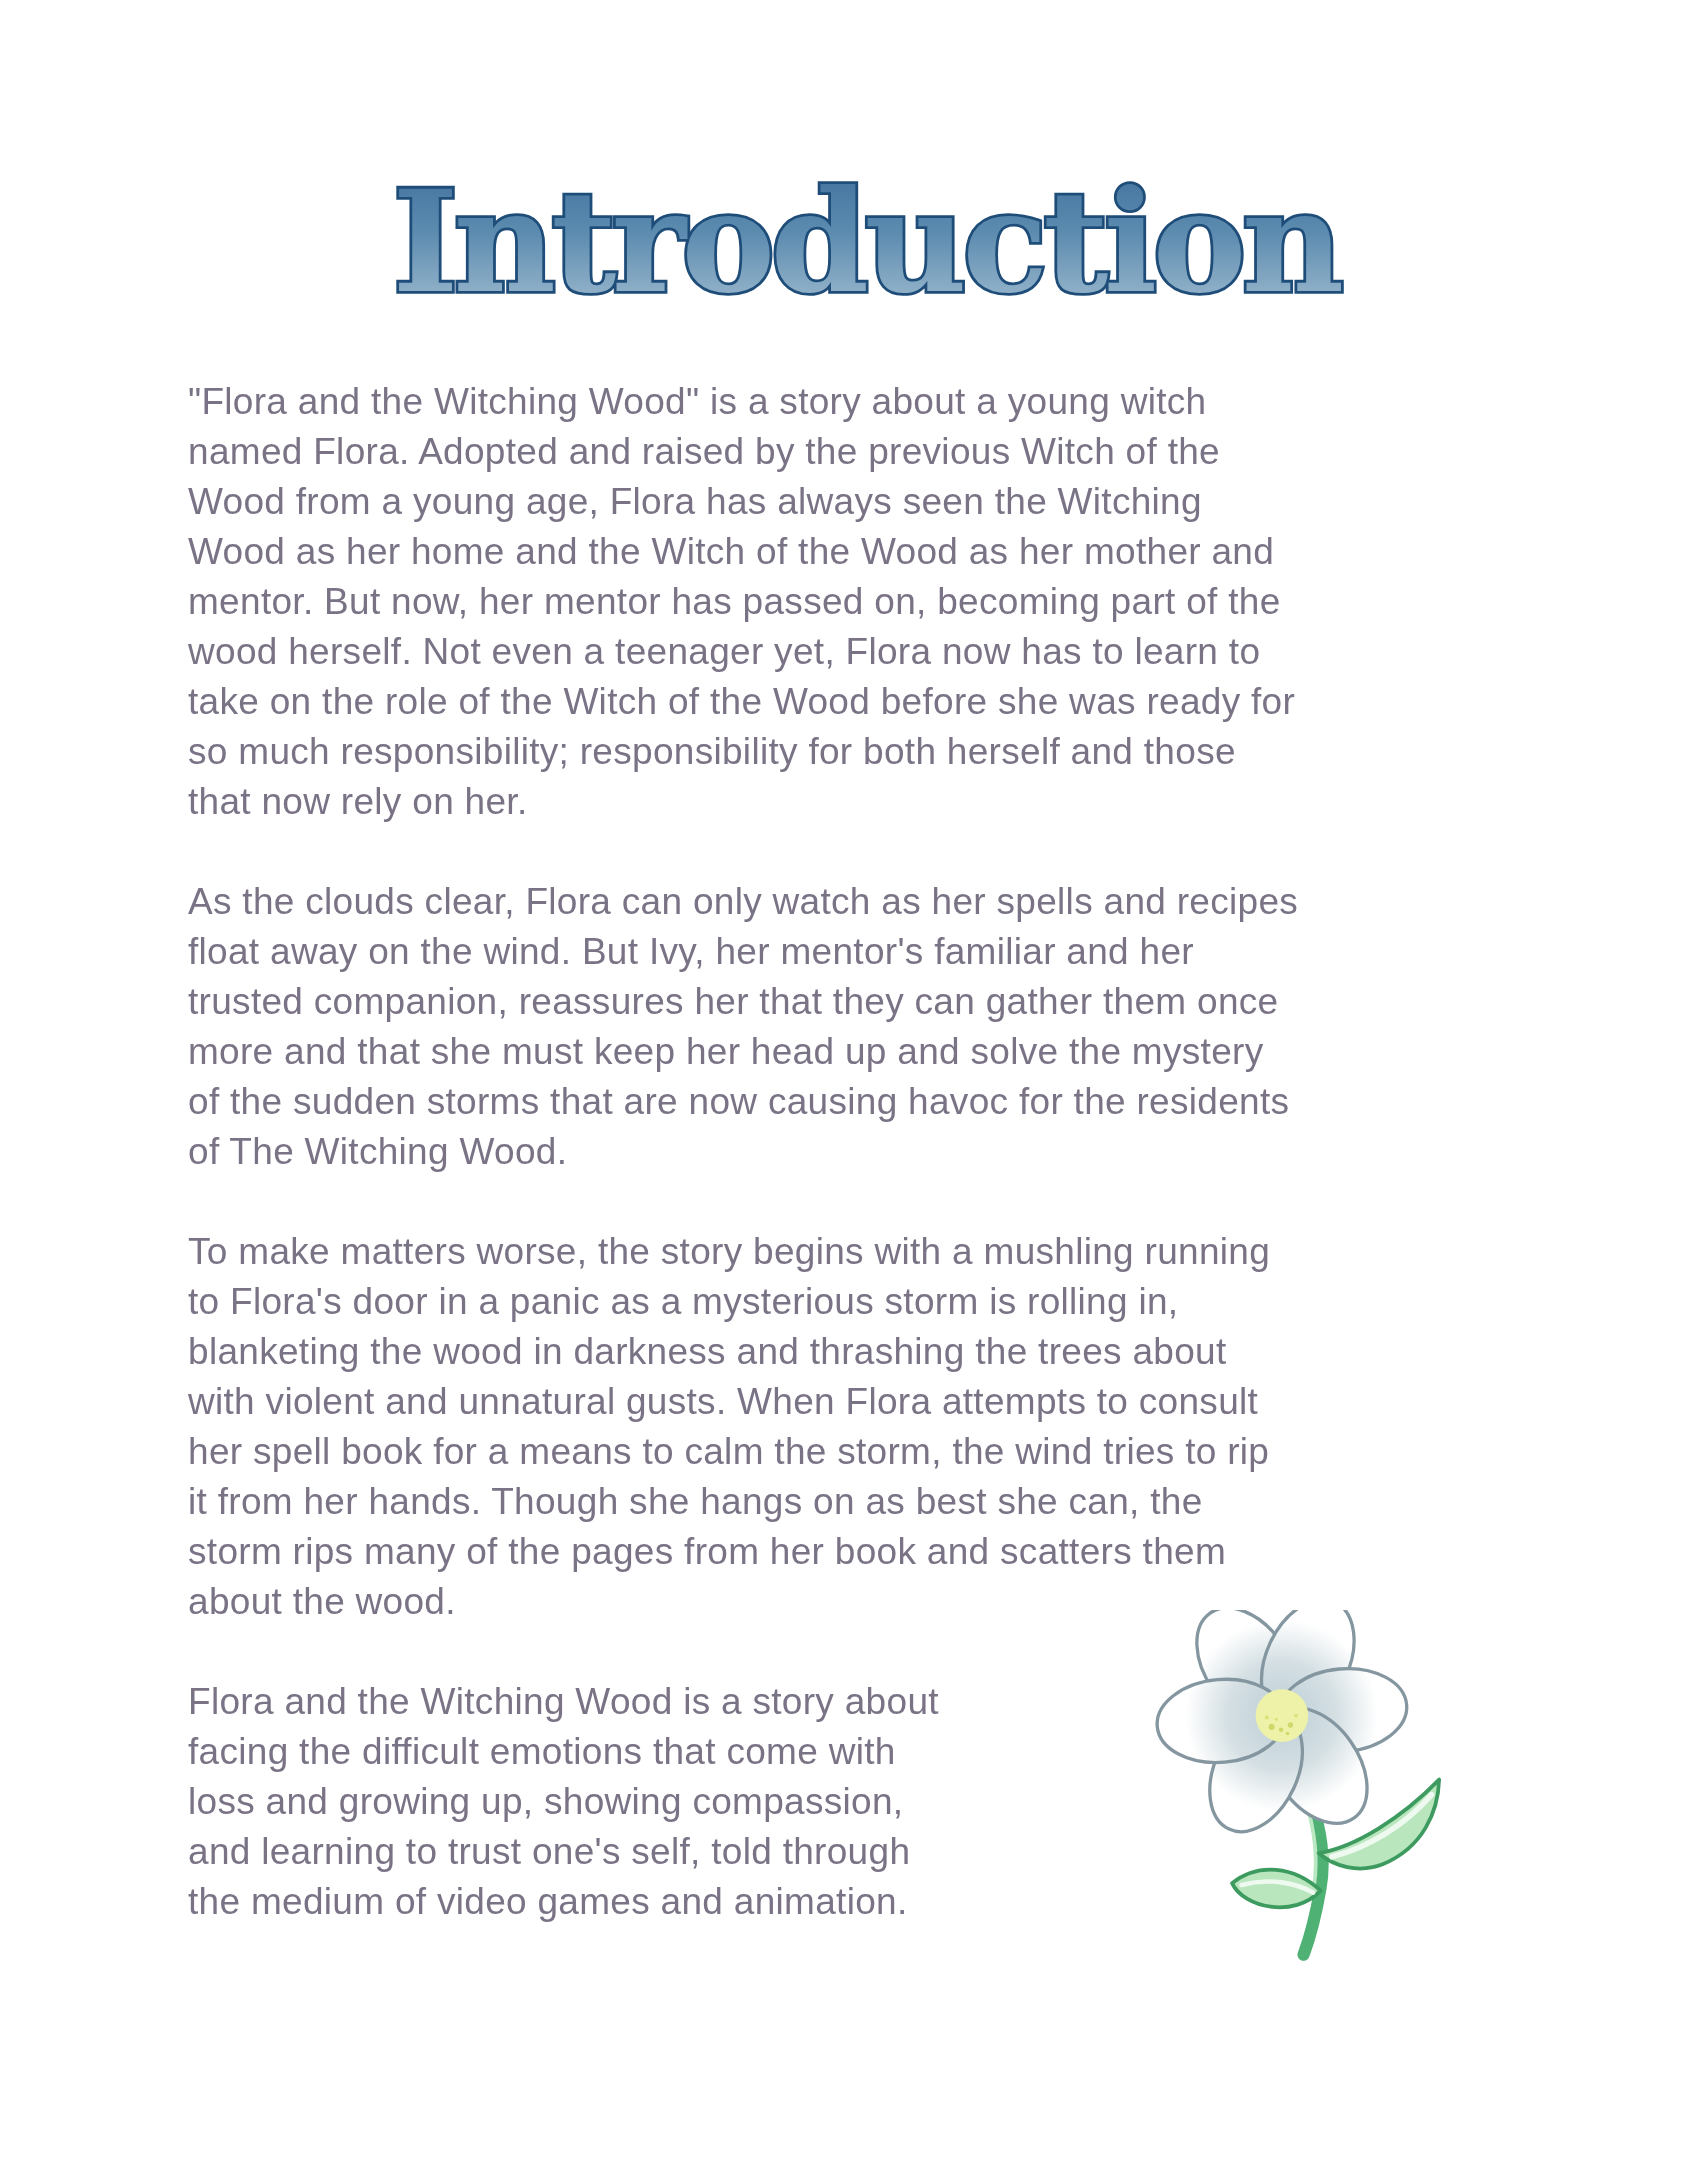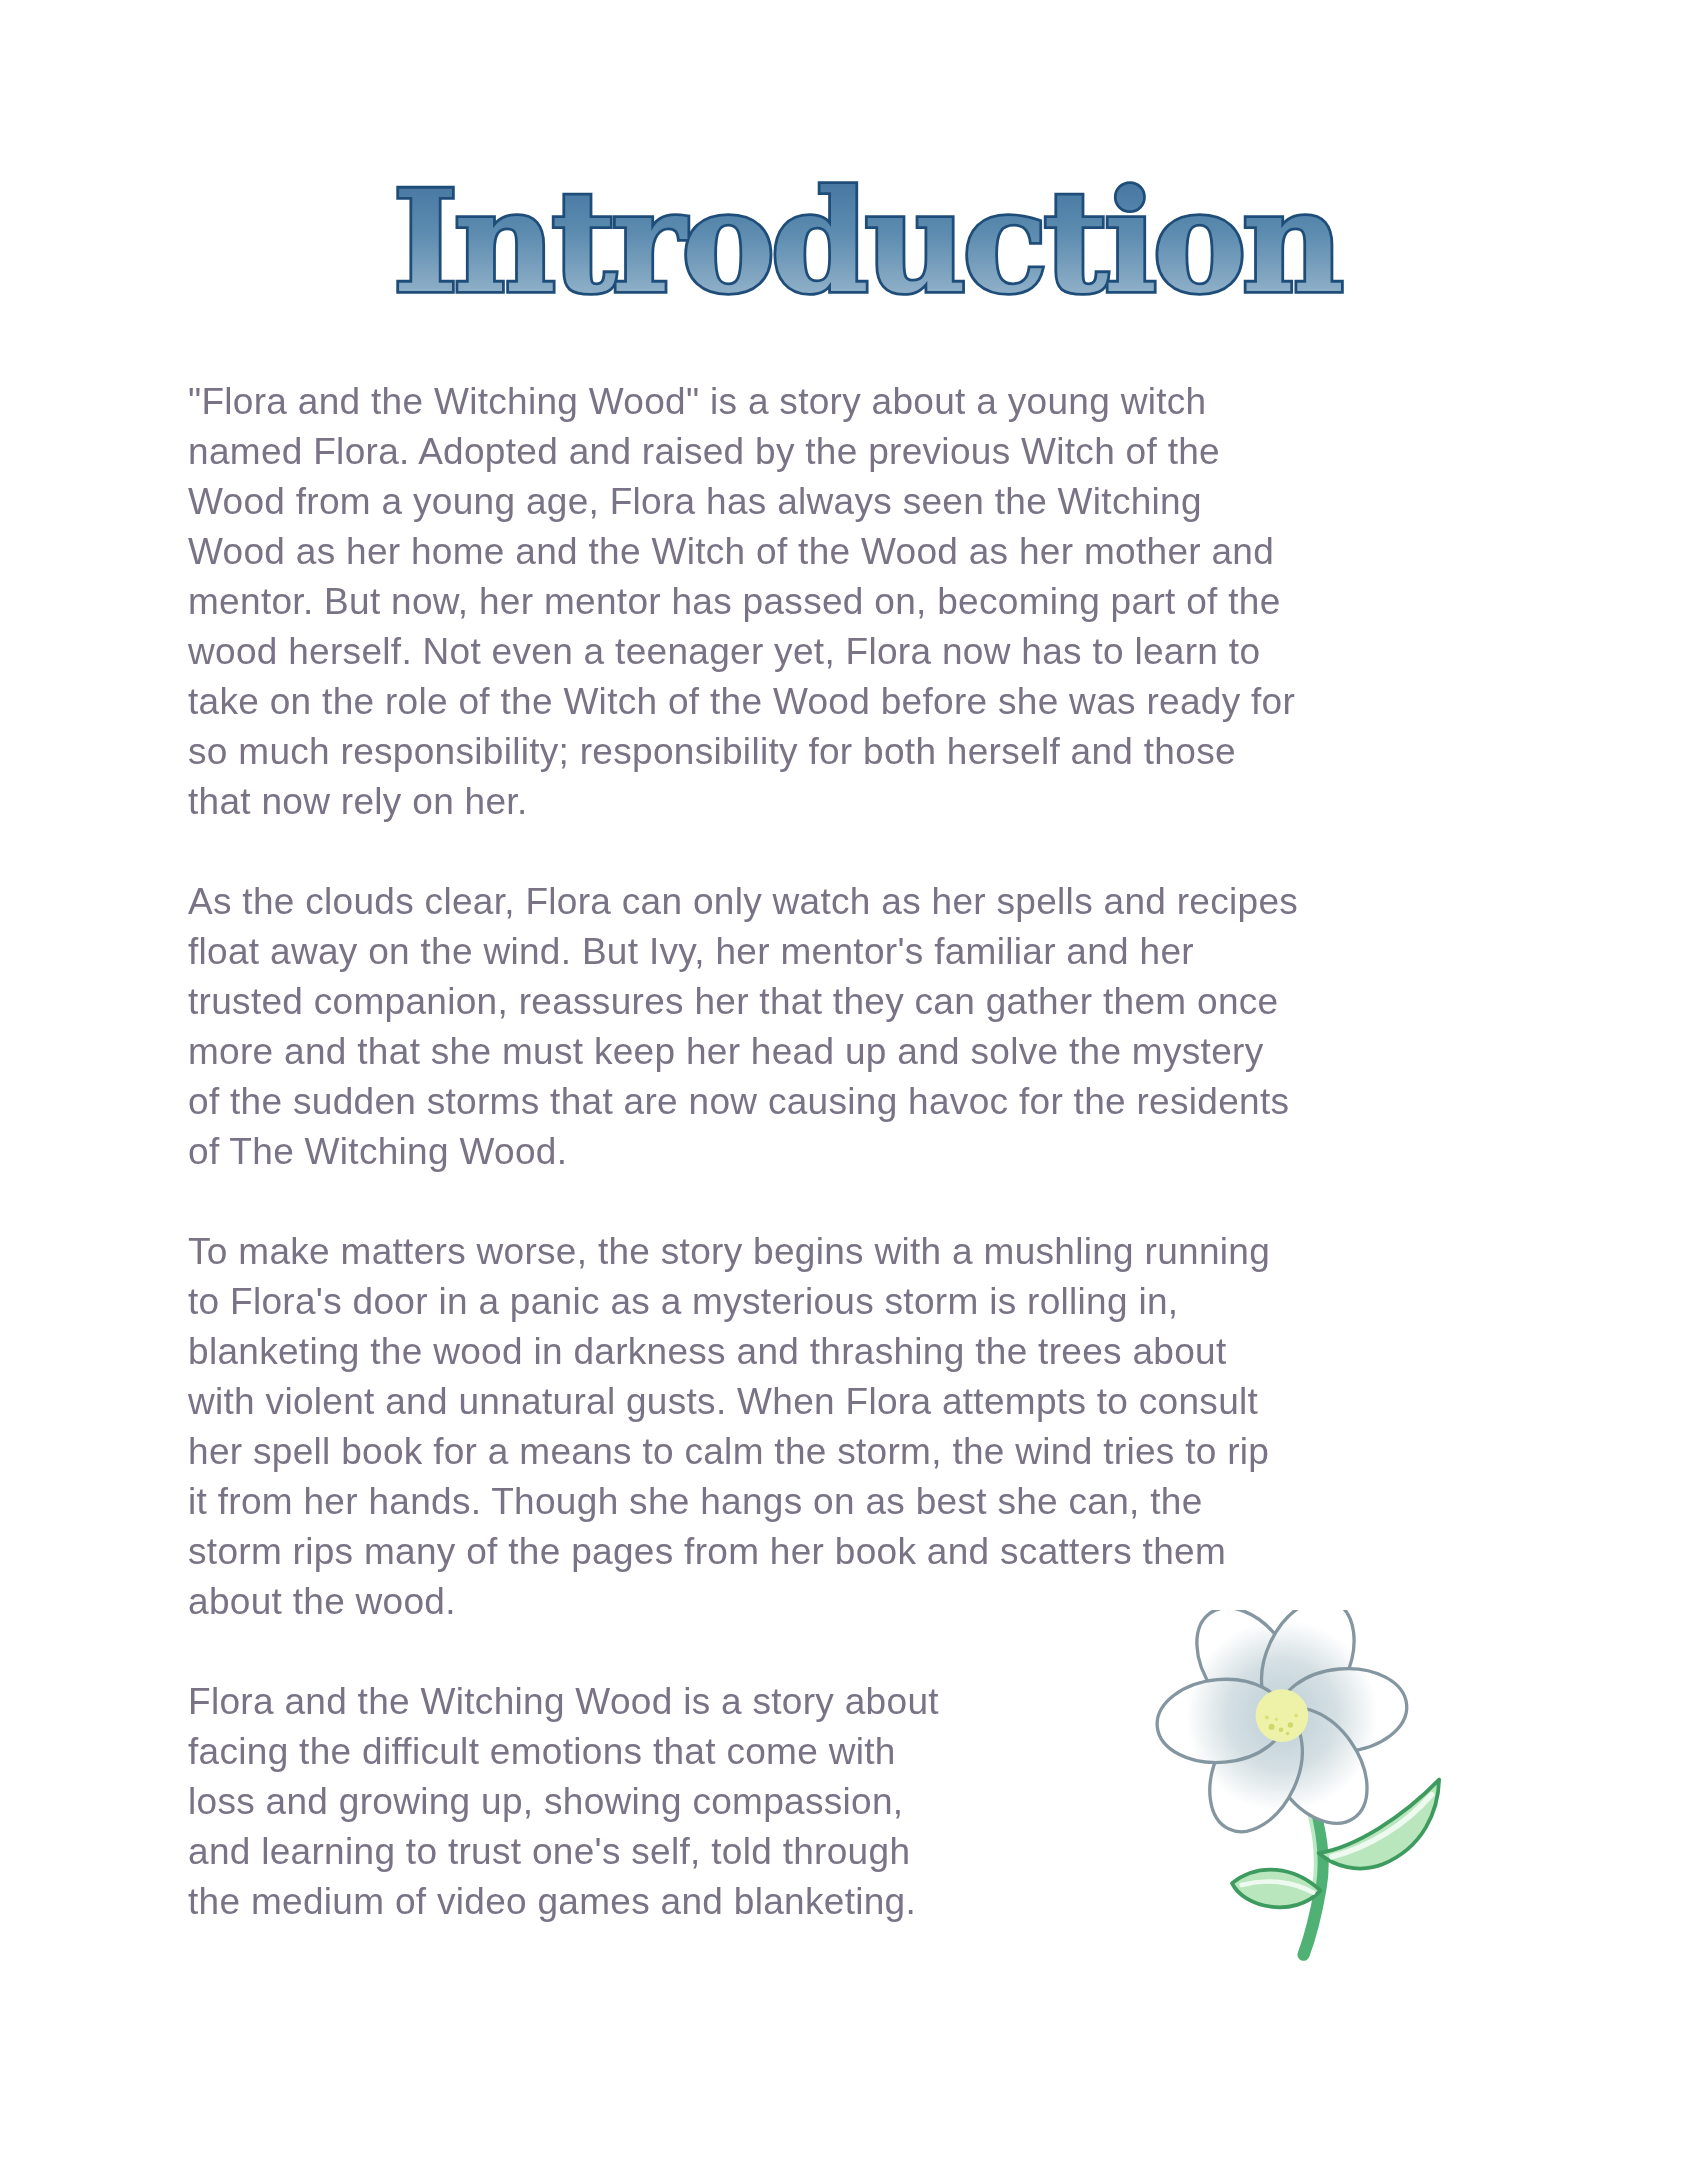--- a/index.html
+++ b/index.html
@@ -76,21 +76,21 @@
 blanketing the wood in darkness and thrashing the trees about
 with violent and unnatural gusts. When Flora attempts to consult
 her spell book for a means to calm the storm, the wind tries to rip
 it from her hands. Though she hangs on as best she can, the
 storm rips many of the pages from her book and scatters them
 about the wood.</p>
     <p>Flora and the Witching Wood is a story about
 facing the difficult emotions that come with
 loss and growing up, showing compassion,
 and learning to trust one's self, told through
-the medium of video games and blanketing.</p>
+the medium of video games and animation.</p>
   </div>
 
   <svg class="flower" viewBox="0 0 340 380">
     <defs>
       <radialGradient id="petalShade" gradientUnits="userSpaceOnUse" cx="137" cy="112" r="150">
         <stop offset="0" stop-color="#bccfd6"></stop>
         <stop offset="0.38" stop-color="#d4dfe3"></stop>
         <stop offset="0.68" stop-color="#ffffff"></stop>
       </radialGradient>
       <linearGradient id="stemGrad" x1="0" y1="0" x2="1" y2="0">

